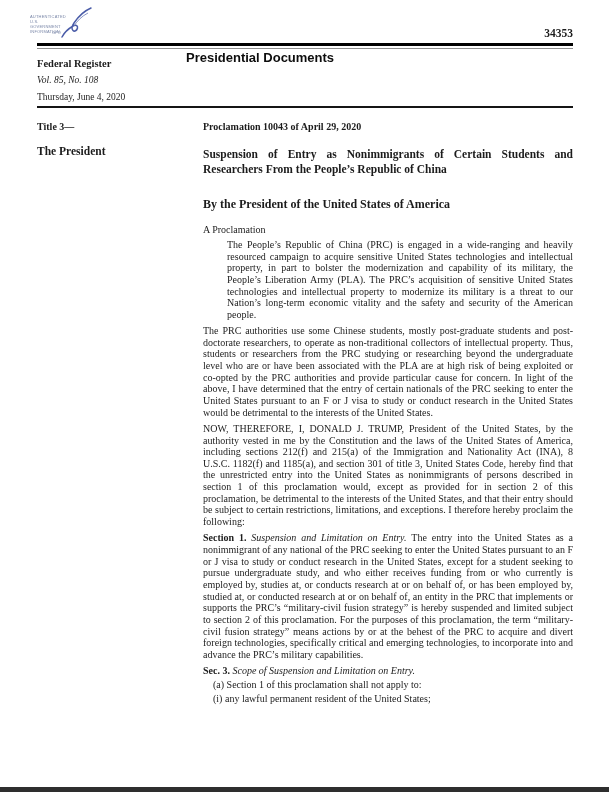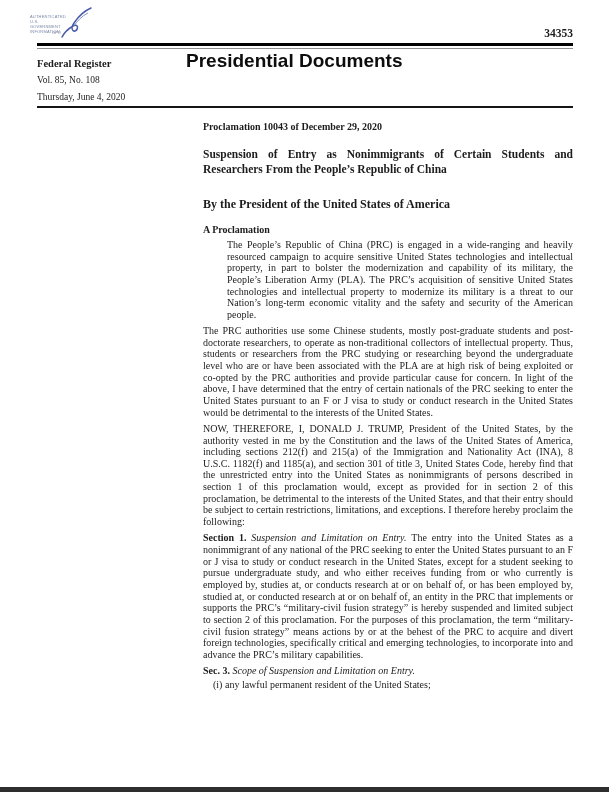--- a/index.html
+++ b/index.html
@@ -29,38 +29,38 @@
   .rule-top-thick { position:absolute; left:37px; right:36px; top:43px;
                     height:3px; background:#000; }
   .rule-top-thin  { position:absolute; left:37px; right:36px; top:48px;
                     height:1px; background:#8f8f8f; }
   .rule-mid { position:absolute; left:37px; right:36px; top:106px;
               height:2px; background:#151515; }
 
   
   .masthead-left { position:absolute; left:37px; top:58px; }
   .masthead-publication { font-size:10.5px; font-weight:bold; }
-  .masthead-volume { font-size:9.5px; margin-top:6px; }
+  .masthead-volume { font-size:9.5px; margin-top:6px;font-style:italic; }
   .masthead-date { font-size:9.5px; margin-top:7px; }
   .masthead-title { position:absolute; left:186px; top:50px;
                     font-family:"Liberation Sans", sans-serif;
-                    font-weight:bold; font-size:19px; color:#0d0d0d;text-align:center; }
+                    font-weight:bold; font-size:13px; color:#0d0d0d;text-align:center; }
 
   
   .sidebar-block { position:absolute; left:37px; top:121px; }
   .sidebar-title { font-weight:bold; font-size:10px; }
   .sidebar-subtitle { font-weight:bold; font-size:11.5px; margin-top:13px; }
 
   
   .content { position:absolute; left:203px; top:121px; width:370px; }
   .proclamation-line { font-weight:bold; font-size:10px; }
   .doc-title { font-weight:bold; font-size:11.5px; line-height:15px;
                margin-top:15px; text-align:justify; }
   .byline { font-weight:bold; font-size:12px; margin-top:20px; }
-  .proclamation-heading { font-weight:bold; font-size:10px; margin-top:12px; }
+  .proclamation-heading { font-weight:normal; font-size:10px; margin-top:12px; }
   .content p { font-size:10px; line-height:11.65px; text-align:justify;
                margin:4.5px 0 0 0; }
   .content p.first-para { margin-top:4px;margin-left:24px; }
   .content p.indent { text-indent:10px; margin-top:2.5px; text-align:left; }
   .sec-label { font-weight:bold; }
   .sec-italic { font-style:italic; }
 
   
   .footer-bar { position:absolute; left:0; right:0; bottom:0; height:5px;
                 background:#2e2e2e; }
@@ -91,33 +91,38 @@
 
   <div class="masthead-left">
     <div class="masthead-publication">Federal Register</div>
     <div class="masthead-volume">Vol. 85, No. 108</div>
     <div class="masthead-date">Thursday, June 4, 2020</div>
   </div>
   <div class="masthead-title">Presidential Documents</div>
 
   <div class="rule-mid"></div>
 
+  <div class="sidebar-block">
+    <div class="sidebar-title">Title 3—</div>
+    <div class="sidebar-subtitle">The President</div>
+  </div>
 
   <div class="content">
-    <div class="proclamation-line">Proclamation 10043 of December 29, 2020</div>
+    <div class="proclamation-line">Proclamation 10043 of April 29, 2020</div>
     <div class="doc-title">Suspension of Entry as Nonimmigrants of Certain Students and Researchers From the People’s Republic of China</div>
     <div class="byline">By the President of the United States of America</div>
     <div class="proclamation-heading">A Proclamation</div>
 
     <p class="first-para">The People’s Republic of China (PRC) is engaged in a wide-ranging and heavily resourced campaign to acquire sensitive United States technologies and intellectual property, in part to bolster the modernization and capability of its military, the People’s Liberation Army (PLA). The PRC’s acquisition of sensitive United States technologies and intellectual property to modernize its military is a threat to our Nation’s long-term economic vitality and the safety and security of the American people.</p>
     <p>The PRC authorities use some Chinese students, mostly post-graduate students and post-doctorate researchers, to operate as non-traditional collectors of intellectual property. Thus, students or researchers from the PRC studying or researching beyond the undergraduate level who are or have been associated with the PLA are at high risk of being exploited or co-opted by the PRC authorities and provide particular cause for concern. In light of the above, I have determined that the entry of certain nationals of the PRC seeking to enter the United States pursuant to an F or J visa to study or conduct research in the United States would be detrimental to the interests of the United States.</p>
     <p>NOW, THEREFORE, I, DONALD J. TRUMP, President of the United States, by the authority vested in me by the Constitution and the laws of the United States of America, including sections 212(f) and 215(a) of the Immigration and Nationality Act (INA), 8 U.S.C. 1182(f) and 1185(a), and section 301 of title 3, United States Code, hereby find that the unrestricted entry into the United States as nonimmigrants of persons described in section 1 of this proclamation would, except as provided for in section 2 of this proclamation, be detrimental to the interests of the United States, and that their entry should be subject to certain restrictions, limitations, and exceptions. I therefore hereby proclaim the following:</p>
 
     <p><span class="sec-label">Section 1. </span><span class="sec-italic">Suspension and Limitation on Entry. </span><span>The entry into the United States as a nonimmigrant of any national of the PRC seeking to enter the United States pursuant to an F or J visa to study or conduct research in the United States, except for a student seeking to pursue undergraduate study, and who either receives funding from or who currently is employed by, studies at, or conducts research at or on behalf of, or has been employed by, studied at, or conducted research at or on behalf of, an entity in the PRC that implements or supports the PRC’s “military-civil fusion strategy” is hereby suspended and limited subject to section 2 of this proclamation. For the purposes of this proclamation, the term “military-civil fusion strategy” means actions by or at the behest of the PRC to acquire and divert foreign technologies, specifically critical and emerging technologies, to incorporate into and advance the PRC’s military capabilities.</span></p>
 
     <p><span class="sec-label">Sec. 3. </span><span class="sec-italic">Scope of Suspension and Limitation on Entry.</span></p>
 
+    <p class="indent">(a) Section 1 of this proclamation shall not apply to:</p>
     <p class="indent">(i) any lawful permanent resident of the United States;</p>
   </div>
 
   <div class="footer-bar"></div>
 
 </div>
 
 </body></html>

